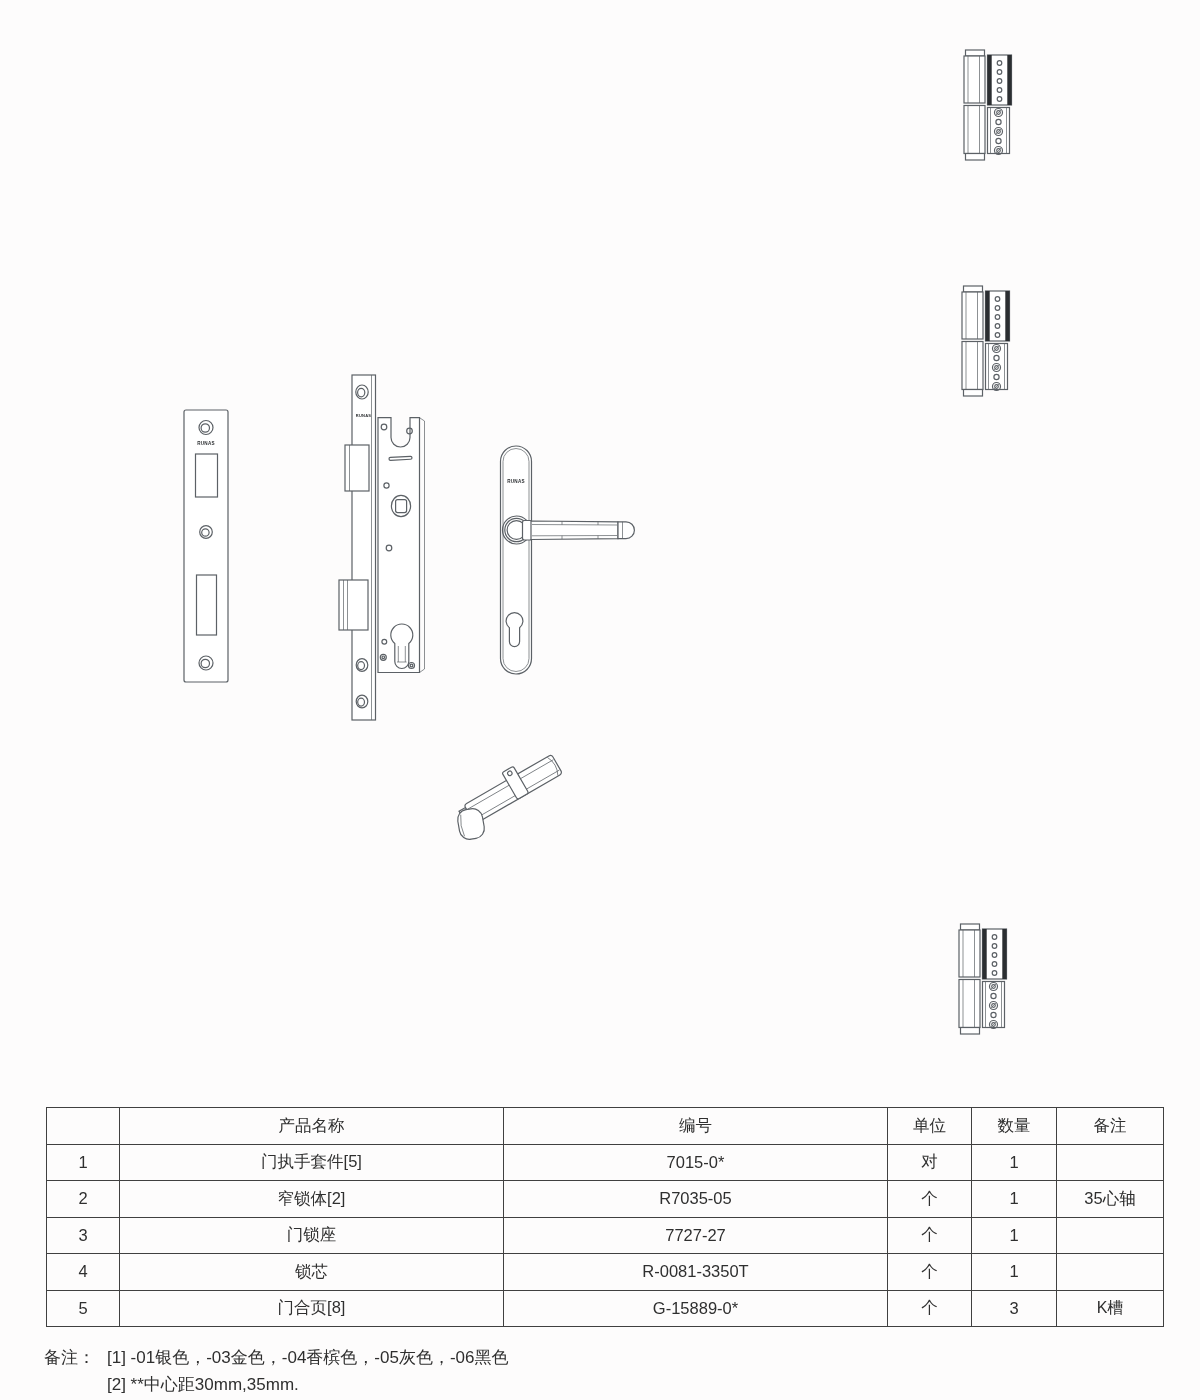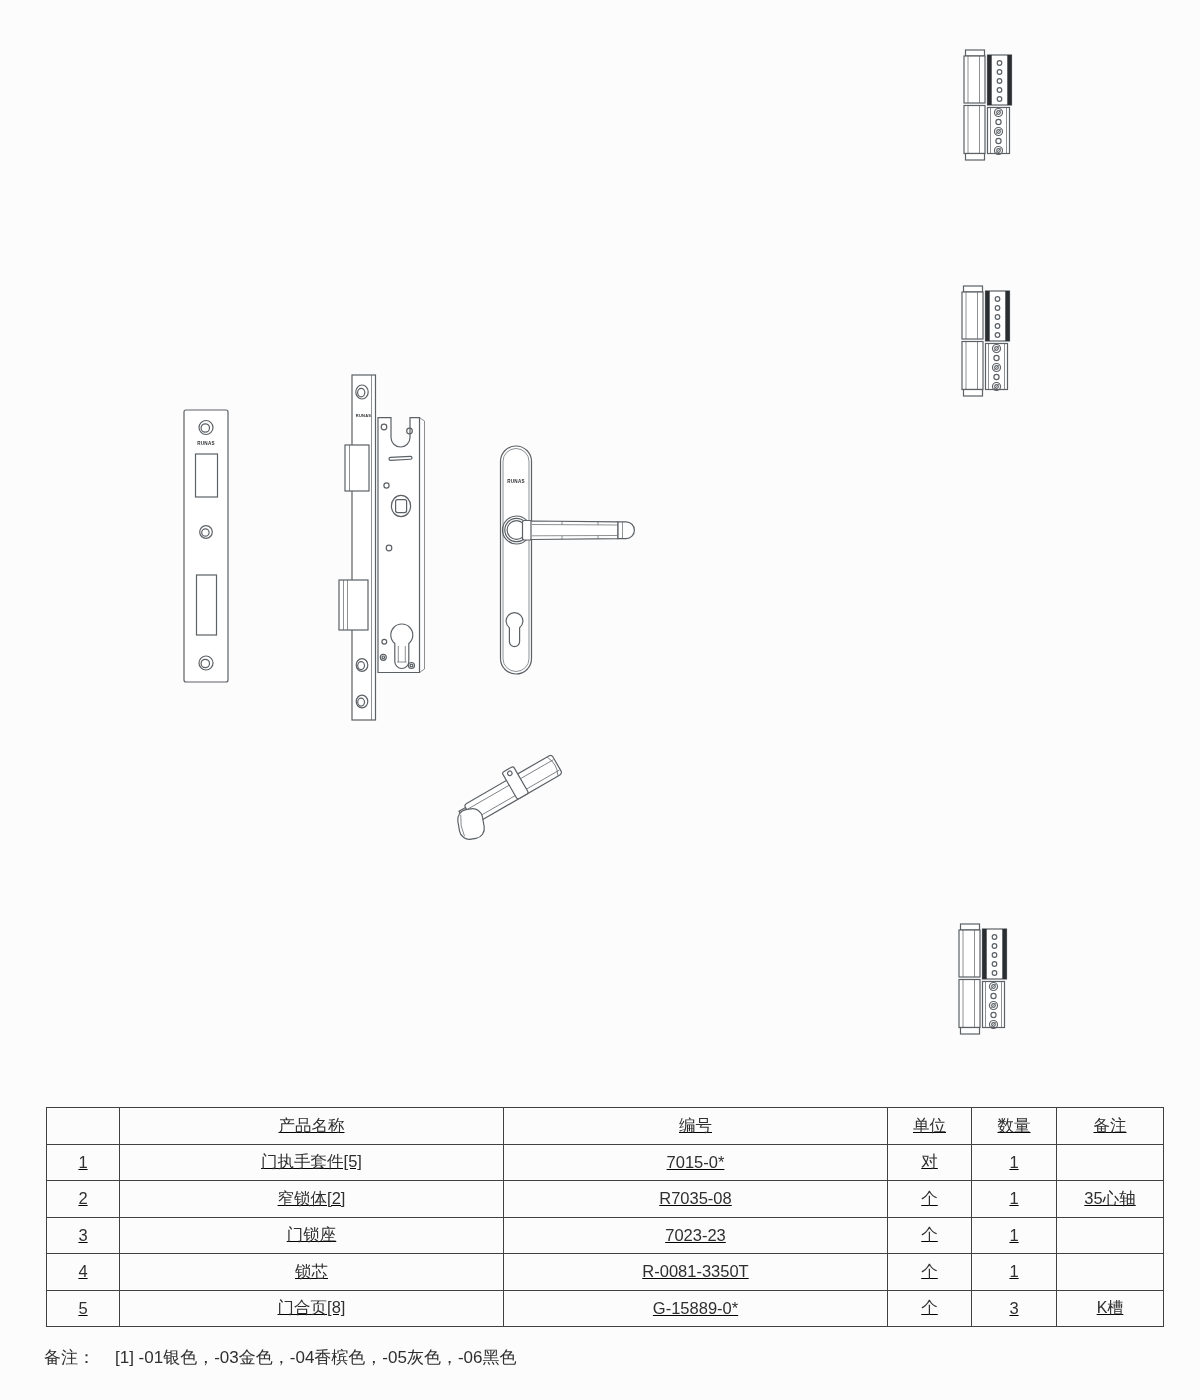--- a/index.html
+++ b/index.html
@@ -11,30 +11,30 @@
   .ln { fill:none; stroke:#5c6166; stroke-width:1.2; }
   .lw { fill:#ffffff; stroke:#5c6166; stroke-width:1.2; }
   .tn { fill:none; stroke:#5c6166; stroke-width:0.7; }
   .bar { fill:#2b2e31; stroke:none; }
   .logo { font-family:"Liberation Sans","DejaVu Sans",sans-serif; font-size:4.6px; font-weight:bold;
           fill:#2b2e31; letter-spacing:0.25px; text-anchor:middle; }
   .logo-sm { font-size:4px; }
 
   
   .parts-table { position:absolute; left:46px; top:1107px; width:1117px;
-                 border-collapse:collapse; table-layout:fixed; border:1.6px solid #404040;text-decoration:underline; }
+                 border-collapse:collapse; table-layout:fixed; border:1.6px solid #404040; }
   .parts-table th, .parts-table td { border:1.2px solid #404040; text-align:center; vertical-align:middle;
                  font-size:16.5px; font-weight:400; color:#2f2f2f; padding:0 2px; height:35.5px; }
   .parts-table td.small { font-size:16px; }
 
   
   .notes { position:absolute; left:44px; top:1344px; display:flex; align-items:flex-start;
            font-size:17px; color:#2f2f2f; line-height:27px; }
   .notes-label { white-space:nowrap; }
-  .note-lines { margin-left:20px; }
+  .note-lines { margin-left:12px; }
 </style>
 </head>
 <body>
 
 <div class="page">
 
   <svg class="drawings" width="1200" height="1080" viewBox="0 0 1200 1080" xmlns="http://www.w3.org/2000/svg">
 
     <defs>
       <g id="hinge-sym">
@@ -201,29 +201,29 @@
         <td>1</td>
         <td>门执手套件[5]</td>
         <td>7015-0*</td>
         <td>对</td>
         <td>1</td>
         <td></td>
       </tr>
       <tr>
         <td>2</td>
         <td>窄锁体[2]</td>
-        <td>R7035-08</td>
+        <td>R7035-05</td>
         <td>个</td>
         <td>1</td>
         <td>35心轴</td>
       </tr>
       <tr>
         <td>3</td>
         <td>门锁座</td>
-        <td>7023-23</td>
+        <td>7727-27</td>
         <td>个</td>
         <td>1</td>
         <td></td>
       </tr>
       <tr>
         <td>4</td>
         <td>锁芯</td>
         <td>R-0081-3350T</td>
         <td>个</td>
         <td>1</td>
@@ -237,16 +237,17 @@
         <td>3</td>
         <td class="small">K槽</td>
       </tr>
     </tbody>
   </table>
 
   <div class="notes">
     <span class="notes-label">备注：</span>
     <div class="note-lines">
       <div>[1] -01银色，-03金色，-04香槟色，-05灰色，-06黑色</div>
+      <div>[2] **中心距30mm,35mm.</div>
     </div>
   </div>
 
 </div>
 
 </body></html>

